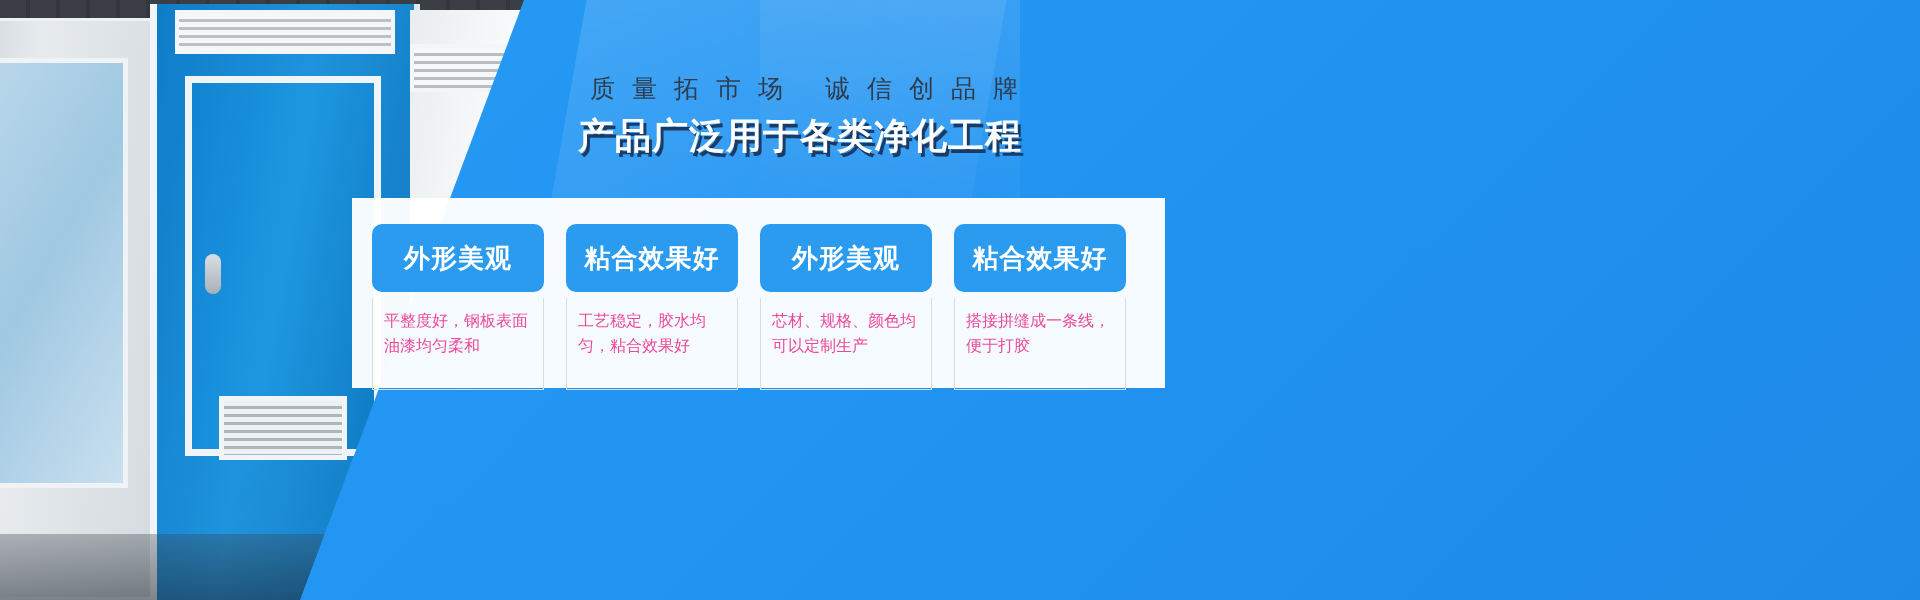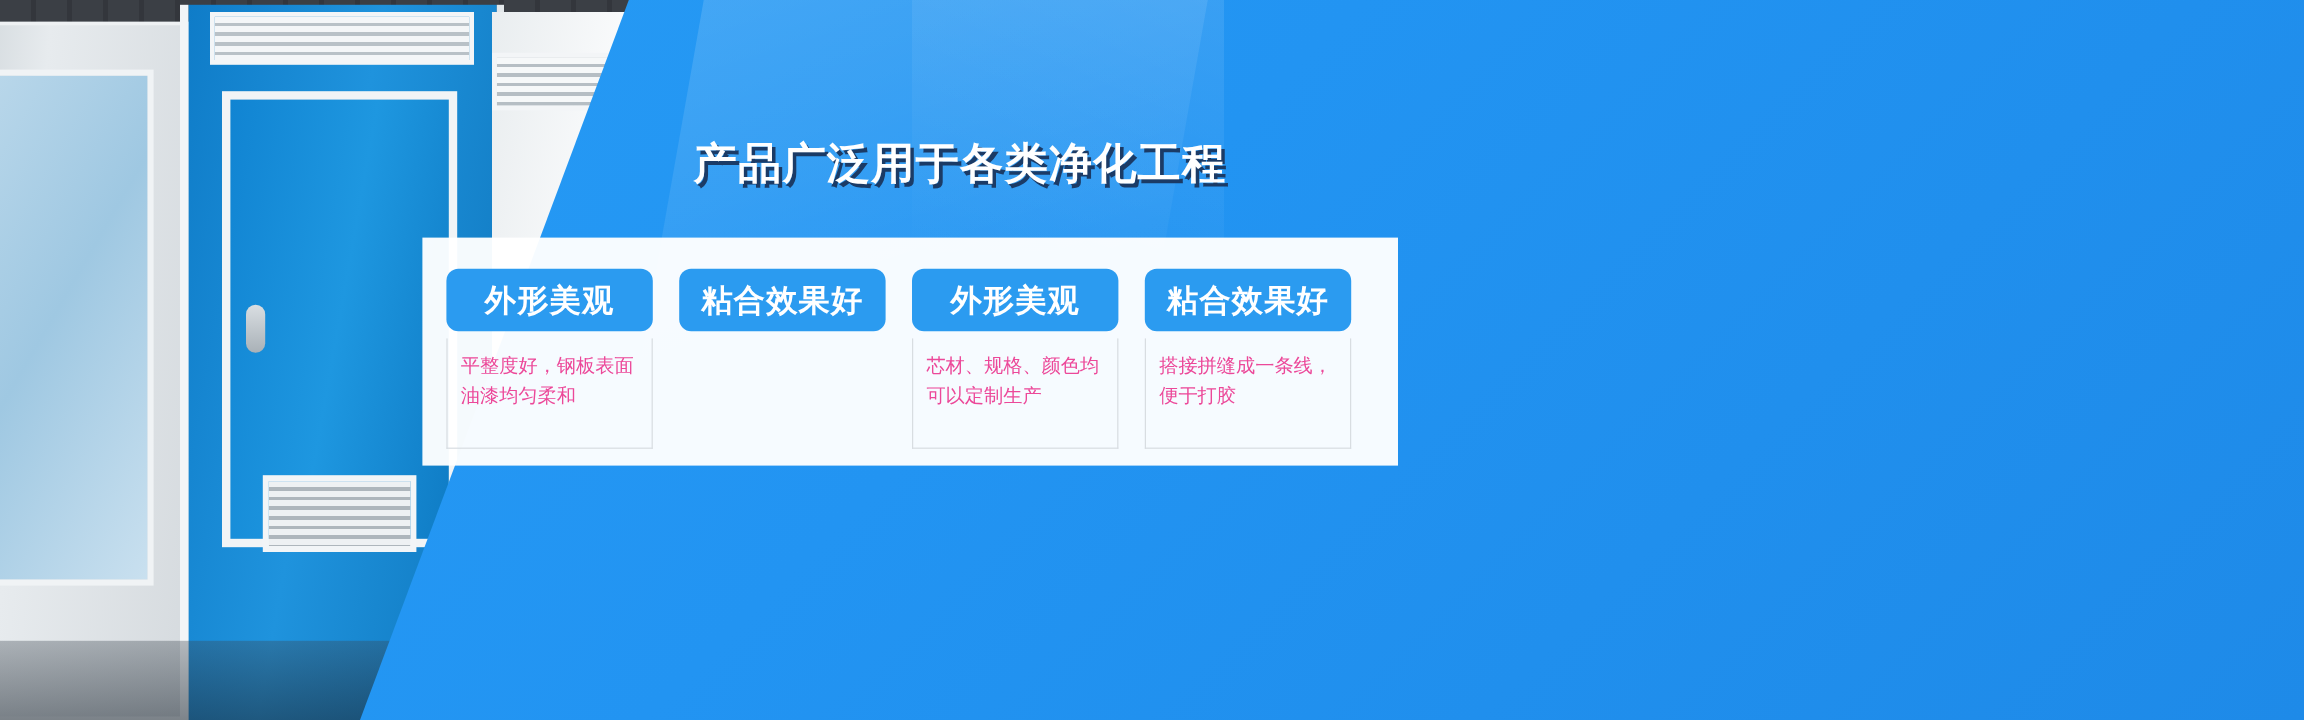--- a/index.html
+++ b/index.html
@@ -196,21 +196,21 @@
   .cards-panel{
     position:absolute; left:352px; top:198px;
     width:813px; height:190px;
     background:rgba(255,255,255,.96);
     display:flex; align-items:flex-start;
     padding:26px 20px 0 20px;
     gap:22px;
   }
   .card{ width:172px; }
   .card-head{
-    height:52px; border-radius:10px;
+    height:68px; border-radius:10px;
     background:#2b9bf0;
     display:flex; align-items:center; justify-content:center;
     color:#fff; font-size:26px; font-weight:bold; letter-spacing:1px;
   }
   .card-body{
     margin-top:6px; min-height:92px;
     border:1px solid #d8dde1; border-top:none;
     padding:10px 11px 10px 11px;
     font-size:16px; line-height:25px; color:#ec4899;
   }
@@ -253,31 +253,33 @@
     <div class="cr-doorglass"></div>
     <div class="cr-baseboard"></div>
     <div class="cr-floor"></div>
   </div>
 
   <div class="blue-panel mask">
     <div class="glass-sheen"></div>
     <div class="glass-sheen2"></div>
   </div>
 
+  <div class="tagline">质量拓市场  诚信创品牌</div>
   <div class="headline">产品广泛用于各类净化工程</div>
 
   <div class="cards-panel">
 
     <div class="card">
       <div class="card-head">外形美观</div>
       <div class="card-body">平整度好，钢板表面油漆均匀柔和</div>
     </div>
 
     <div class="card">
       <div class="card-head">粘合效果好</div>
+      <div class="card-body">工艺稳定，胶水均匀，粘合效果好</div>
     </div>
 
     <div class="card">
       <div class="card-head">外形美观</div>
       <div class="card-body">芯材、规格、颜色均可以定制生产</div>
     </div>
 
     <div class="card">
       <div class="card-head">粘合效果好</div>
       <div class="card-body">搭接拼缝成一条线，便于打胶</div>

